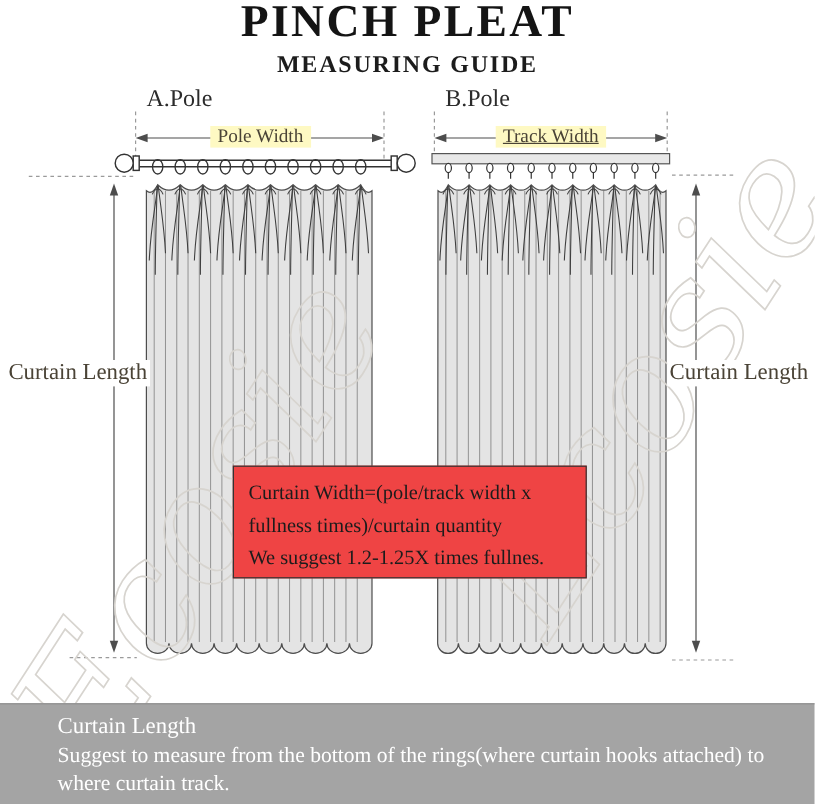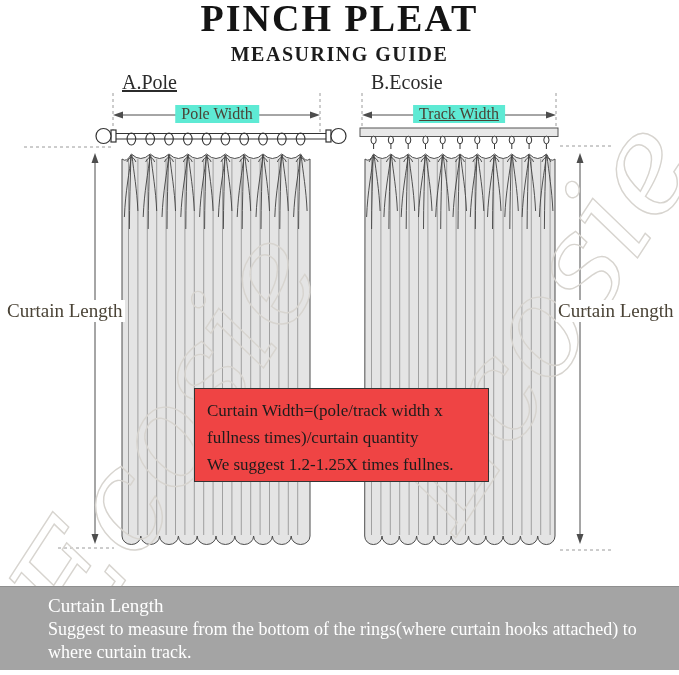--- a/index.html
+++ b/index.html
@@ -13,25 +13,25 @@
   html,body{margin:0;padding:0;background:#fff;}
   .page{position:relative;width:679px;height:675px;background:#fff;overflow:hidden;
         font-family:"Liberation Serif",serif;}
 
   .title{position:absolute;top:-4px;left:0;width:679px;text-align:center;
          font-size:38px;font-weight:bold;letter-spacing:2px;color:#141414;z-index:3;}
   .subtitle{position:absolute;top:43px;left:0;width:679px;text-align:center;
             font-size:20px;font-weight:bold;letter-spacing:1.5px;color:#1c1c1c;z-index:3;}
 
   .dlabel{position:absolute;top:71px;font-size:20px;color:#2b2b2b;z-index:3;}
-  #a-pole{left:122px;text-decoration:underline;}
+  #a-pole{left:122px;}
   #b-track{left:371px;}
 
   .wlabel{position:absolute;top:105px;transform:translateX(-50%);
-          font-size:16px;color:var(--accent-text);background:#5eead4;padding:0 6px;
+          font-size:16px;color:var(--accent-text);background:#fef9c3;padding:0 6px;
           z-index:3;white-space:nowrap;}
   #pole-width{left:217px;}
   #track-width{left:459px;text-decoration:underline;}
 
   .llabel{position:absolute;top:300px;font-size:19px;color:var(--accent-text);
           background:#fff;padding:0 2px;z-index:3;white-space:nowrap;}
   #len-left{left:5px;}
   #len-right{left:556px;}
 
   .formula{position:absolute;left:194px;top:388px;width:295px;height:94px;
@@ -215,21 +215,21 @@
         <use href="#pleatG" x="511.8" y="153"></use>
         <use href="#pleatG" x="529.1" y="153"></use>
         <use href="#pleatG" x="546.4" y="153"></use>
     </g>
     </svg>
 
   <div class="title">PINCH PLEAT</div>
   <div class="subtitle">MEASURING GUIDE</div>
 
   <div class="dlabel" id="a-pole">A.Pole</div>
-  <div class="dlabel" id="b-track">B.Ecosie</div>
+  <div class="dlabel" id="b-track">B.Pole</div>
 
   <div class="wlabel" id="pole-width">Pole Width</div>
   <div class="wlabel" id="track-width">Track Width</div>
 
   <div class="llabel" id="len-left">Curtain Length</div>
   <div class="llabel" id="len-right">Curtain Length</div>
 
   <div class="formula">
     <div>Curtain Width=(pole/track width x</div>
     <div>fullness times)/curtain quantity</div>

